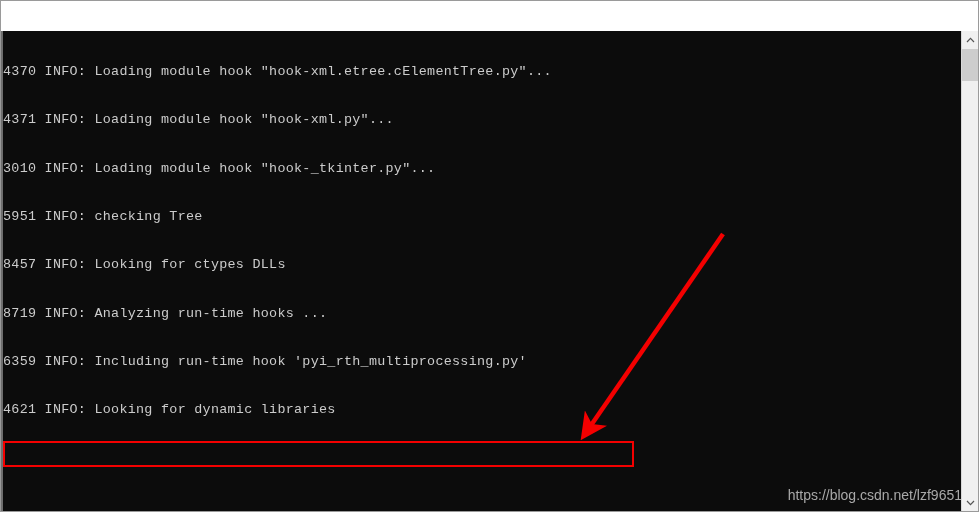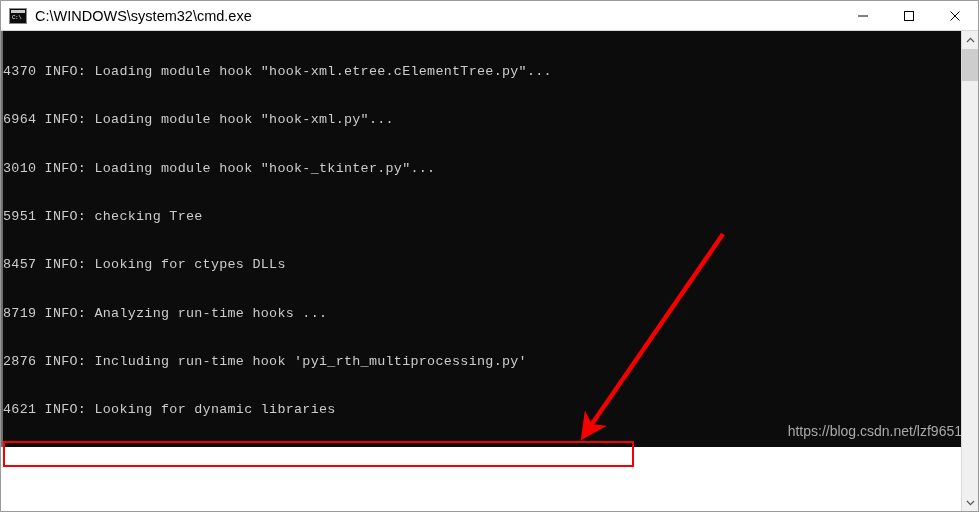--- a/index.html
+++ b/index.html
@@ -54,21 +54,21 @@
     width: 46px; height: 29px;
     display: flex; align-items: center; justify-content: center;
     background: #ffffff;
     flex: 0 0 auto;
   }
   .win-btn svg { display: block; }
   
   #console {
     position: absolute;
     left: 0; top: 30px;
-    width: 977px; height: 416px;
+    width: 977px; height: 480px;
     background: #0c0c0c;
     overflow: hidden;
   }
   #console-left-edge {
     position: absolute; left: 0; top: 0; width: 2px; height: 480px;
     background: #6e6e6e;
   }
   #text-layer {
     position: absolute;
     left: 2px; top: 1px;
@@ -121,55 +121,31 @@
     position: absolute; left: 0; top: 18px;
     width: 16px; height: 32px;
     background: #cdcdcd;
   }
 </style>
 </head>
 <body>
 
 <div id="window">
 
-  <div id="titlebar">
-    <div id="app-icon">
-      <div class="bar"></div>
-      <div class="prompt">C:\</div>
-    </div>
-    <div id="title-text">C:\WINDOWS\system32\cmd.exe</div>
-
-    <div class="win-btn">
-      <svg width="12" height="12" viewBox="0 0 12 12">
-        <line x1="1" y1="6" x2="11" y2="6" stroke="#000" stroke-width="1"></line>
-      </svg>
-    </div>
-    <div class="win-btn">
-      <svg width="12" height="12" viewBox="0 0 12 12">
-        <rect x="1.5" y="1.5" width="9" height="9" fill="none" stroke="#000" stroke-width="1"></rect>
-      </svg>
-    </div>
-    <div class="win-btn">
-      <svg width="12" height="12" viewBox="0 0 12 12">
-        <line x1="1.5" y1="1.5" x2="10.5" y2="10.5" stroke="#000" stroke-width="1"></line>
-        <line x1="10.5" y1="1.5" x2="1.5" y2="10.5" stroke="#000" stroke-width="1"></line>
-      </svg>
-    </div>
-  </div>
 
   <div id="console">
     <div id="console-left-edge"></div>
     <div id="text-layer">
       <div class="line">4370 INFO: Loading module hook "hook-xml.etree.cElementTree.py"...</div>
-      <div class="line">6964 INFO: Loading module hook "hook-xml.py"...</div>
+      <div class="line">4371 INFO: Loading module hook "hook-xml.py"...</div>
       <div class="line">3010 INFO: Loading module hook "hook-_tkinter.py"...</div>
       <div class="line">5951 INFO: checking Tree</div>
       <div class="line">8457 INFO: Looking for ctypes DLLs</div>
       <div class="line">8719 INFO: Analyzing run-time hooks ...</div>
-      <div class="line">2876 INFO: Including run-time hook 'pyi_rth_multiprocessing.py'</div>
+      <div class="line">6359 INFO: Including run-time hook 'pyi_rth_multiprocessing.py'</div>
       <div class="line">4621 INFO: Looking for dynamic libraries</div>
       
       
       
       
       
       
       
       
       

